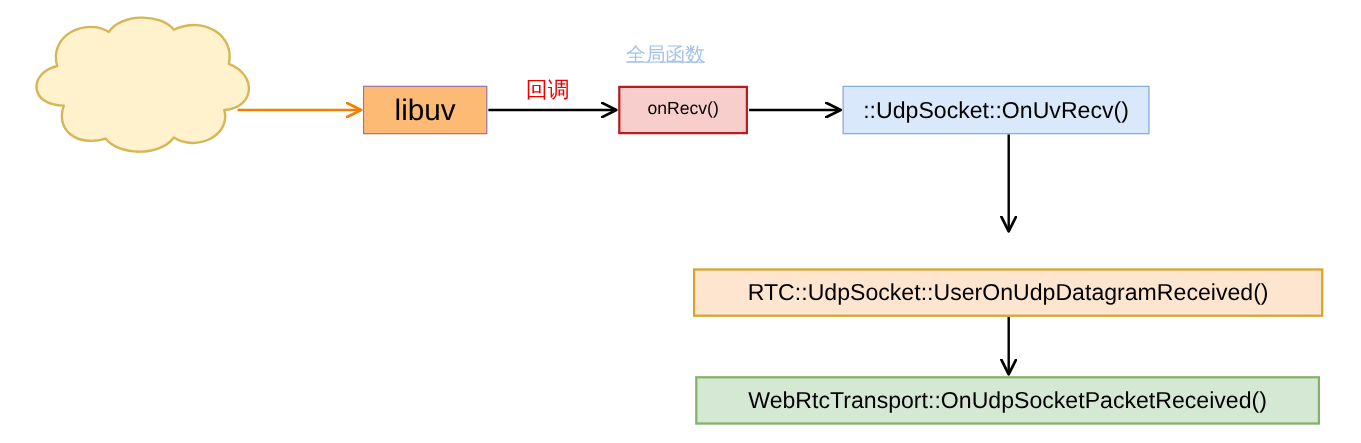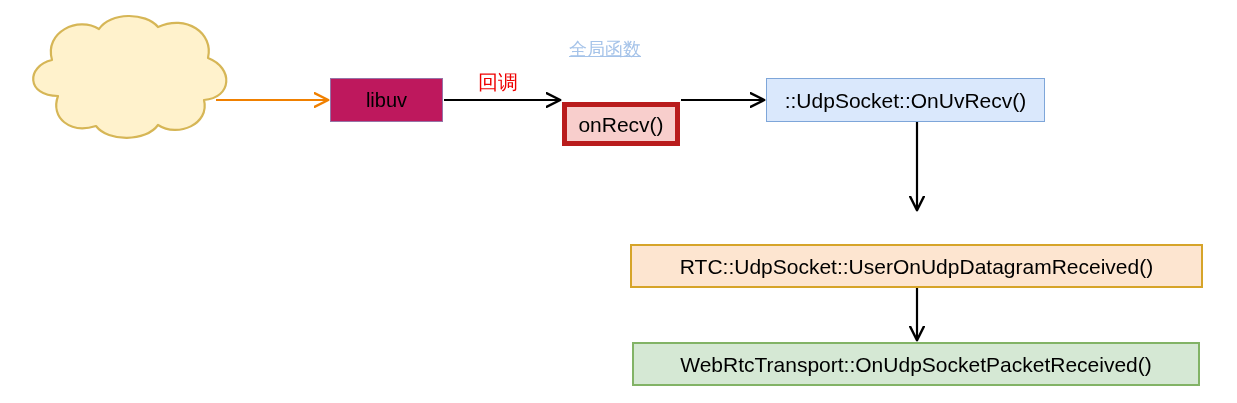--- a/index.html
+++ b/index.html
@@ -36,33 +36,32 @@
     white-space: nowrap;
     color: #000000;
     line-height: 1;
   }
   
   .node-libuv {
     left: 330px;
     top: 78px;
     width: 113px;
     height: 44px;
-    background: #be185d;
+    background: #fdba74;
     border: 1px solid #9673a6;
-    font-size: 20px;
+    font-size: 27px;
   }
   .node-onrecv {
     left: 562px;
     top: 78px;
     width: 118px;
     height: 44px;
     background: #f8cecc;
-    border: 5px solid #b91c1c;
-    font-size: 21px;
-    margin-top: 24px;
+    border: 2px solid #b91c1c;
+    font-size: 16px;
   }
   .node-onuvrecv {
     left: 766px;
     top: 78px;
     width: 279px;
     height: 44px;
     background: #dae8fc;
     border: 1px solid #7ea6d9;
     font-size: 21px;
   }

